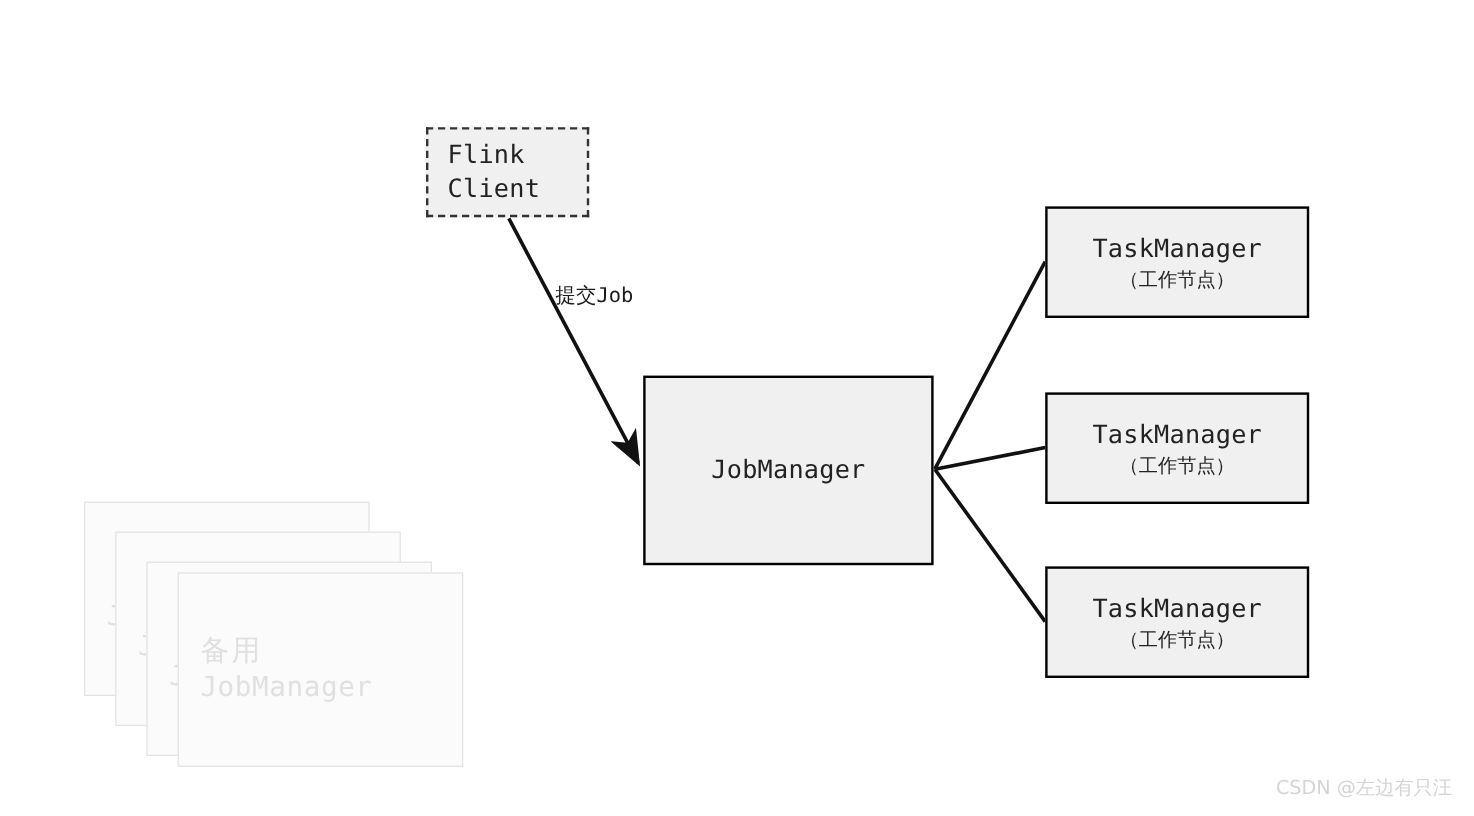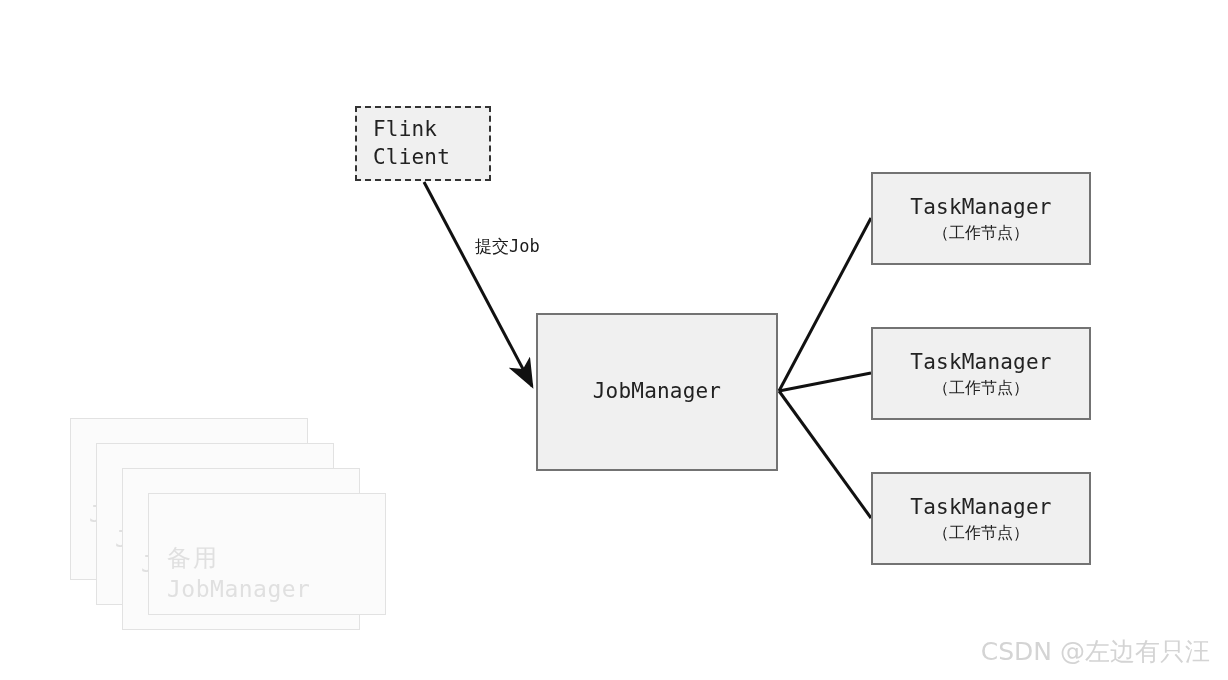--- a/index.html
+++ b/index.html
@@ -23,21 +23,21 @@
     left: 0;
     top: 0;
     width: 1228px;
     height: 680px;
     pointer-events: none;
   }
   .node {
     position: absolute;
     box-sizing: border-box;
     background: #f0f0f0;
-    border: 2px solid #737373;
+    border: 2px solid #000000;
     display: flex;
     flex-direction: column;
     align-items: center;
     justify-content: center;
     text-align: center;
     color: #222222;
   }
   .node .line-mono {
     font-family: "DejaVu Sans Mono", "Liberation Mono", monospace;
     font-size: 21px;
@@ -96,21 +96,21 @@
     font-family: "DejaVu Sans", sans-serif;
   }
   .edge-label .lbl-mono {
     font-family: "DejaVu Sans Mono", "Liberation Mono", monospace;
   }
   #watermark {
     position: absolute;
     right: 18px;
     bottom: 12px;
     color: #d4d4d4;
-    font-size: 25px;
+    font-size: 16px;
     font-family: "DejaVu Sans", sans-serif;
     white-space: nowrap;
     user-select: none;
   }
 </style>
 </head>
 <body>
 
 <div id="canvas">
 
@@ -122,21 +122,21 @@
   <div class="ghost" id="ghost-2" style="left:96px; top:443px; width:238px; height:162px;">
     <span class="ghost-text ghost-cjk"></span>
     <span class="ghost-text ghost-mono">JobManager</span>
   </div>
 
   <div class="ghost" id="ghost-3" style="left:122px; top:468px; width:238px; height:162px;">
     <span class="ghost-text ghost-cjk"></span>
     <span class="ghost-text ghost-mono">JobManager</span>
   </div>
 
-  <div class="ghost" id="ghost-4" style="left:148px; top:493px; width:238px; height:122px;">
+  <div class="ghost" id="ghost-4" style="left:148px; top:477px; width:238px; height:162px;">
     <span class="ghost-text ghost-cjk">备用</span>
     <span class="ghost-text ghost-mono">JobManager</span>
   </div>
 
   <svg class="edges" viewBox="0 0 1228 680">
     <defs>
       <marker id="arrowhead" markerWidth="10" markerHeight="8" refX="9" refY="4" orient="auto" markerUnits="strokeWidth">
         <path d="M0,0 L10,4 L0,8 L2.6,4 Z" fill="#111111"></path>
       </marker>
     </defs>
@@ -165,19 +165,19 @@
   <div class="node" id="task-manager-2" style="left:871px; top:327px; width:220px; height:93px;">
     <span class="line-mono">TaskManager</span>
     <span class="line-cjk">（工作节点）</span>
   </div>
 
   <div class="node" id="task-manager-3" style="left:871px; top:472px; width:220px; height:93px;">
     <span class="line-mono">TaskManager</span>
     <span class="line-cjk">（工作节点）</span>
   </div>
 
-  <div class="edge-label" id="submit-job-label" style="left:475px; top:235px;">
+  <div class="edge-label" id="submit-job-label" style="left:463px; top:235px;">
     <span class="lbl-cjk">提交</span><span class="lbl-mono">Job</span>
   </div>
 
   <div id="watermark">CSDN @左边有只汪</div>
 
 </div>
 
 </body></html>

